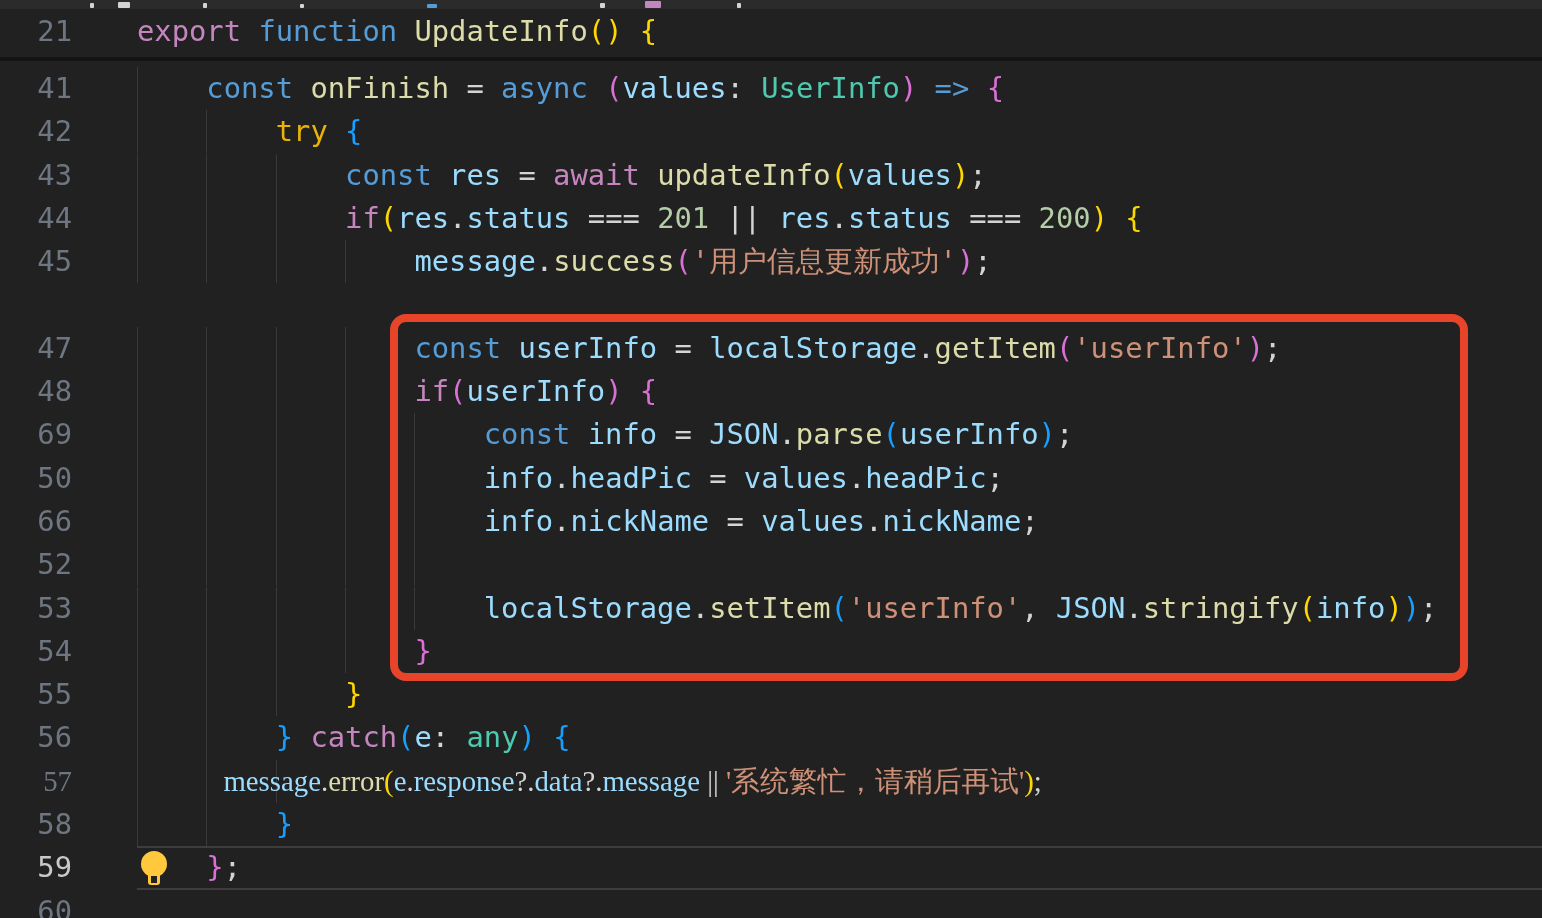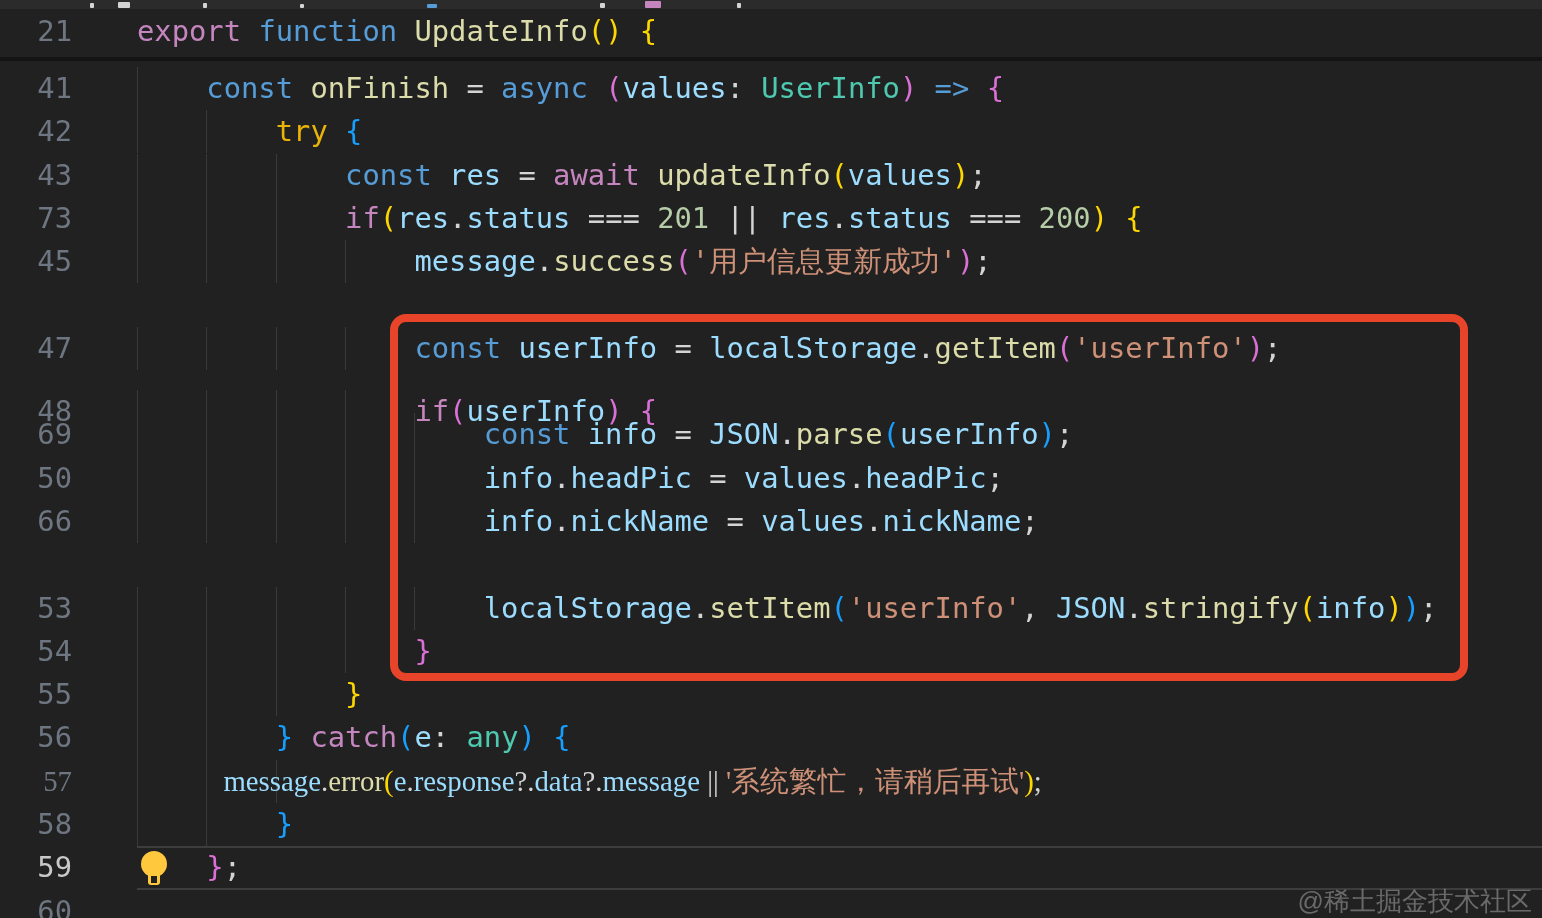--- a/index.html
+++ b/index.html
@@ -80,21 +80,21 @@
         <div class="code"><span style="color: rgb(212, 212, 212);">        </span><span style="color: #eab308;">try</span><span style="color: rgb(212, 212, 212);"> </span><span style="color: rgb(23, 159, 255);">{</span></div>
       </div>
       <div class="row" style="top: 153.5px;">
         <span class="lnum">43</span>
         <span class="guide" style="left: 137px;"></span>
         <span class="guide" style="left: 206.34px;"></span>
         <span class="guide" style="left: 275.68px;"></span>
         <div class="code"><span style="color: rgb(212, 212, 212);">            </span><span style="color: rgb(86, 156, 214);">const</span><span style="color: rgb(156, 220, 254);"> res</span><span style="color: rgb(212, 212, 212);"> = </span><span style="color: rgb(197, 134, 192);">await</span><span style="color: rgb(220, 220, 170);"> updateInfo</span><span style="color: rgb(255, 215, 0);">(</span><span style="color: rgb(156, 220, 254);">values</span><span style="color: rgb(255, 215, 0);">)</span><span style="color: rgb(212, 212, 212);">;</span></div>
       </div>
       <div class="row" style="top: 196.8px;">
-        <span class="lnum">73</span>
+        <span class="lnum">44</span>
         <span class="guide" style="left: 137px;"></span>
         <span class="guide" style="left: 206.34px;"></span>
         <span class="guide" style="left: 275.68px;"></span>
         <div class="code"><span style="color: rgb(212, 212, 212);">            </span><span style="color: rgb(197, 134, 192);">if</span><span style="color: rgb(255, 215, 0);">(</span><span style="color: rgb(156, 220, 254);">res</span><span style="color: rgb(212, 212, 212);">.</span><span style="color: rgb(156, 220, 254);">status</span><span style="color: rgb(212, 212, 212);"> === </span><span style="color: rgb(181, 206, 168);">201</span><span style="color: rgb(212, 212, 212);"> || </span><span style="color: rgb(156, 220, 254);">res</span><span style="color: rgb(212, 212, 212);">.</span><span style="color: rgb(156, 220, 254);">status</span><span style="color: rgb(212, 212, 212);"> === </span><span style="color: rgb(181, 206, 168);">200</span><span style="color: rgb(255, 215, 0);">)</span><span style="color: rgb(212, 212, 212);"> </span><span style="color: rgb(255, 215, 0);">{</span></div>
       </div>
       <div class="row" style="top: 240.1px;">
         <span class="lnum">45</span>
         <span class="guide" style="left: 137px;"></span>
         <span class="guide" style="left: 206.34px;"></span>
         <span class="guide" style="left: 275.68px;"></span>
@@ -102,21 +102,21 @@
         <div class="code"><span style="color: rgb(212, 212, 212);">                </span><span style="color: rgb(156, 220, 254);">message</span><span style="color: rgb(212, 212, 212);">.</span><span style="color: rgb(220, 220, 170);">success</span><span style="color: rgb(218, 112, 214);">(</span><span style="color: rgb(206, 145, 120);">'用户信息更新成功'</span><span style="color: rgb(218, 112, 214);">)</span><span style="color: rgb(212, 212, 212);">;</span></div>
       </div>
       <div class="row" style="top: 326.7px;">
         <span class="lnum">47</span>
         <span class="guide" style="left: 137px;"></span>
         <span class="guide" style="left: 206.34px;"></span>
         <span class="guide" style="left: 275.68px;"></span>
         <span class="guide" style="left: 345.02px;"></span>
         <div class="code"><span style="color: rgb(212, 212, 212);">                </span><span style="color: rgb(86, 156, 214);">const</span><span style="color: rgb(156, 220, 254);"> userInfo</span><span style="color: rgb(212, 212, 212);"> = </span><span style="color: rgb(156, 220, 254);">localStorage</span><span style="color: rgb(212, 212, 212);">.</span><span style="color: rgb(220, 220, 170);">getItem</span><span style="color: rgb(218, 112, 214);">(</span><span style="color: rgb(206, 145, 120);">'userInfo'</span><span style="color: rgb(218, 112, 214);">)</span><span style="color: rgb(212, 212, 212);">;</span></div>
       </div>
-      <div class="row" style="top: 390px;">
+      <div class="row" style="top: 370px;">
         <span class="lnum">48</span>
         <span class="guide" style="left: 137px;"></span>
         <span class="guide" style="left: 206.34px;"></span>
         <span class="guide" style="left: 275.68px;"></span>
         <span class="guide" style="left: 345.02px;"></span>
         <div class="code"><span style="color: rgb(212, 212, 212);">                </span><span style="color: rgb(197, 134, 192);">if</span><span style="color: rgb(218, 112, 214);">(</span><span style="color: rgb(156, 220, 254);">userInfo</span><span style="color: rgb(218, 112, 214);">)</span><span style="color: rgb(212, 212, 212);"> </span><span style="color: rgb(218, 112, 214);">{</span></div>
       </div>
       <div class="row" style="top: 413.3px;">
         <span class="lnum">69</span>
         <span class="guide" style="left: 137px;"></span>
@@ -136,20 +136,29 @@
         <div class="code"><span style="color: rgb(212, 212, 212);">                    </span><span style="color: rgb(156, 220, 254);">info</span><span style="color: rgb(212, 212, 212);">.</span><span style="color: rgb(156, 220, 254);">headPic</span><span style="color: rgb(212, 212, 212);"> = </span><span style="color: rgb(156, 220, 254);">values</span><span style="color: rgb(212, 212, 212);">.</span><span style="color: rgb(156, 220, 254);">headPic</span><span style="color: rgb(212, 212, 212);">;</span></div>
       </div>
       <div class="row" style="top: 499.9px;">
         <span class="lnum">66</span>
         <span class="guide" style="left: 137px;"></span>
         <span class="guide" style="left: 206.34px;"></span>
         <span class="guide" style="left: 275.68px;"></span>
         <span class="guide" style="left: 345.02px;"></span>
         <span class="guide" style="left: 414.36px;"></span>
         <div class="code"><span style="color: rgb(212, 212, 212);">                    </span><span style="color: rgb(156, 220, 254);">info</span><span style="color: rgb(212, 212, 212);">.</span><span style="color: rgb(156, 220, 254);">nickName</span><span style="color: rgb(212, 212, 212);"> = </span><span style="color: rgb(156, 220, 254);">values</span><span style="color: rgb(212, 212, 212);">.</span><span style="color: rgb(156, 220, 254);">nickName</span><span style="color: rgb(212, 212, 212);">;</span></div>
+      </div>
+      <div class="row" style="top: 543.2px;">
+        <span class="lnum">52</span>
+        <span class="guide" style="left: 137px;"></span>
+        <span class="guide" style="left: 206.34px;"></span>
+        <span class="guide" style="left: 275.68px;"></span>
+        <span class="guide" style="left: 345.02px;"></span>
+        <span class="guide" style="left: 414.36px;"></span>
+        <div class="code"></div>
       </div>
       <div class="row" style="top: 586.5px;">
         <span class="lnum">53</span>
         <span class="guide" style="left: 137px;"></span>
         <span class="guide" style="left: 206.34px;"></span>
         <span class="guide" style="left: 275.68px;"></span>
         <span class="guide" style="left: 345.02px;"></span>
         <span class="guide" style="left: 414.36px;"></span>
         <div class="code"><span style="color: rgb(212, 212, 212);">                    </span><span style="color: rgb(156, 220, 254);">localStorage</span><span style="color: rgb(212, 212, 212);">.</span><span style="color: rgb(220, 220, 170);">setItem</span><span style="color: rgb(23, 159, 255);">(</span><span style="color: rgb(206, 145, 120);">'userInfo'</span><span style="color: rgb(212, 212, 212);">, </span><span style="color: rgb(156, 220, 254);">JSON</span><span style="color: rgb(212, 212, 212);">.</span><span style="color: rgb(220, 220, 170);">stringify</span><span style="color: rgb(255, 215, 0);">(</span><span style="color: rgb(156, 220, 254);">info</span><span style="color: rgb(255, 215, 0);">)</span><span style="color: rgb(23, 159, 255);">)</span><span style="color: rgb(212, 212, 212);">;</span></div>
       </div>
@@ -197,14 +206,13 @@
         </span>
         <div class="code"><span style="color: rgb(212, 212, 212);">    </span><span style="color: rgb(218, 112, 214);">}</span><span style="color: rgb(212, 212, 212);">;</span></div>
       </div>
       <div class="row" style="top: 889.6px;">
         <span class="lnum">60</span>
         <div class="code"></div>
       </div>
     </div>
   <div class="seam"></div>
   <div class="annotation" id="annotation-box" style="border-color: rgb(232, 68, 42);"></div>
-  <div class="watermark">@稀土掘金技术社区</div>
 </div>
 
 </body></html>

